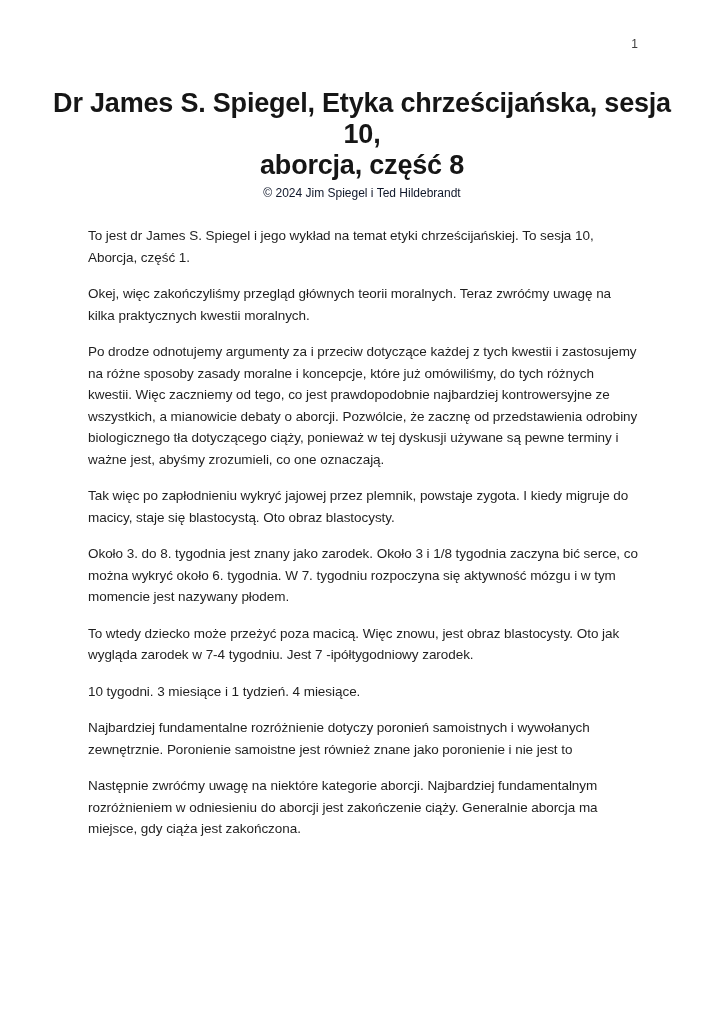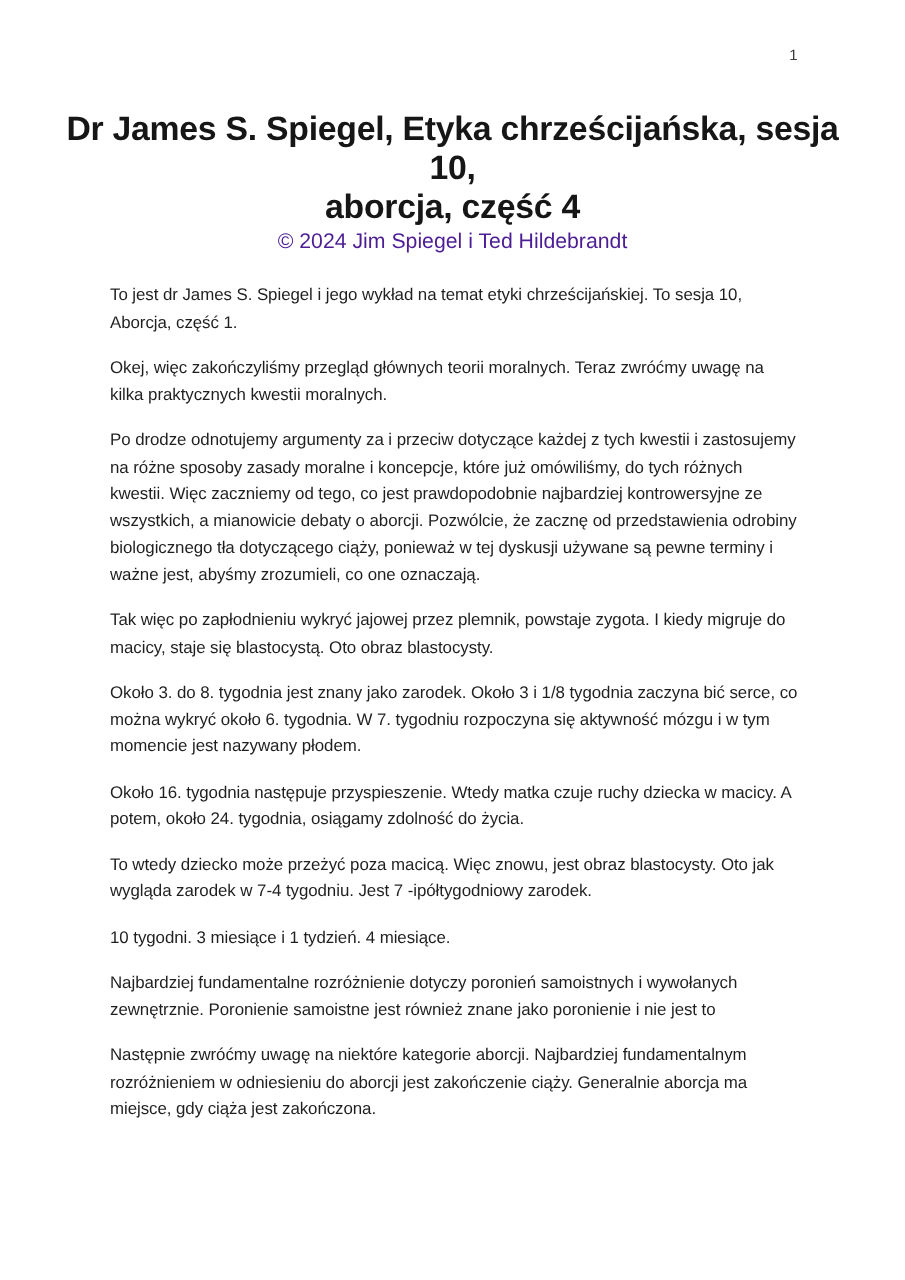--- a/index.html
+++ b/index.html
@@ -32,23 +32,23 @@
   }
   .doc-title {
     font-size: 27px;
     font-weight: 700;
     line-height: 31px;
     color: #161616;
     letter-spacing: -0.2px;
   }
   .doc-copyright {
     margin-top: 2px;
-    font-size: 17px;
+    font-size: 12px;
     line-height: 20px;
-    color: #4c1d95;
+    color: #0f172a;
   }
   .doc-body {
     margin: 22px 88px 16px 88px;
     width: 550px;
   }
   .doc-body p {
     margin: 0 0 15px 0;
     font-size: 13.5px;
     line-height: 21.5px;
     letter-spacing: -0.05px;
@@ -59,31 +59,30 @@
 </head>
 <body>
 
 <div class="page">
 
   <div class="page-number">1</div>
 
   <div class="doc-header">
     <div class="doc-title">
       <div>Dr James S. Spiegel, Etyka chrześcijańska, sesja 10,</div>
-      <div>aborcja, część 4</div>
+      <div>aborcja, część 8</div>
     </div>
     <div class="doc-copyright">© 2024 Jim Spiegel i Ted Hildebrandt</div>
   </div>
 
   <div class="doc-body">
       <p>To jest dr James S. Spiegel i jego wykład na temat etyki chrześcijańskiej. To sesja 10, Aborcja, część 1.</p>
       <p>Okej, więc zakończyliśmy przegląd głównych teorii moralnych. Teraz zwróćmy uwagę na kilka praktycznych kwestii moralnych.</p>
       <p>Po drodze odnotujemy argumenty za i przeciw dotyczące każdej z tych kwestii i zastosujemy na różne sposoby zasady moralne i koncepcje, które już omówiliśmy, do tych różnych kwestii. Więc zaczniemy od tego, co jest prawdopodobnie najbardziej kontrowersyjne ze wszystkich, a mianowicie debaty o aborcji. Pozwólcie, że zacznę od przedstawienia odrobiny biologicznego tła dotyczącego ciąży, ponieważ w tej dyskusji używane są pewne terminy i ważne jest, abyśmy zrozumieli, co one oznaczają.</p>
       <p>Tak więc po zapłodnieniu wykryć jajowej przez plemnik, powstaje zygota. I kiedy migruje do macicy, staje się blastocystą. Oto obraz blastocysty.</p>
       <p>Około 3. do 8. tygodnia jest znany jako zarodek. Około 3 i 1/8 tygodnia zaczyna bić serce, co można wykryć około 6. tygodnia. W 7. tygodniu rozpoczyna się aktywność mózgu i w tym momencie jest nazywany płodem.</p>
-      <p>Około 16. tygodnia następuje przyspieszenie. Wtedy matka czuje ruchy dziecka w macicy. A potem, około 24. tygodnia, osiągamy zdolność do życia.</p>
       <p>To wtedy dziecko może przeżyć poza macicą. Więc znowu, jest obraz blastocysty. Oto jak wygląda zarodek w 7-4 tygodniu. Jest 7 -ipółtygodniowy zarodek.</p>
       <p>10 tygodni. 3 miesiące i 1 tydzień. 4 miesiące.</p>
       <p>Najbardziej fundamentalne rozróżnienie dotyczy poronień samoistnych i wywołanych zewnętrznie. Poronienie samoistne jest również znane jako poronienie i nie jest to</p>
       <p>Następnie zwróćmy uwagę na niektóre kategorie aborcji. Najbardziej fundamentalnym rozróżnieniem w odniesieniu do aborcji jest zakończenie ciąży. Generalnie aborcja ma miejsce, gdy ciąża jest zakończona.</p>
     </div>
 
 </div>
 
 </body></html>

